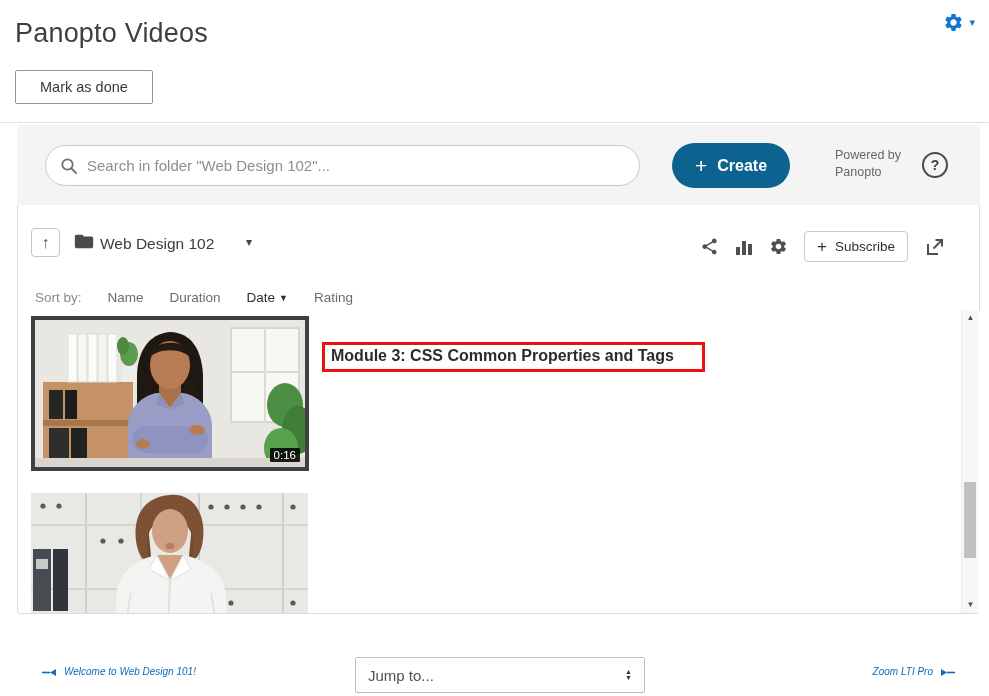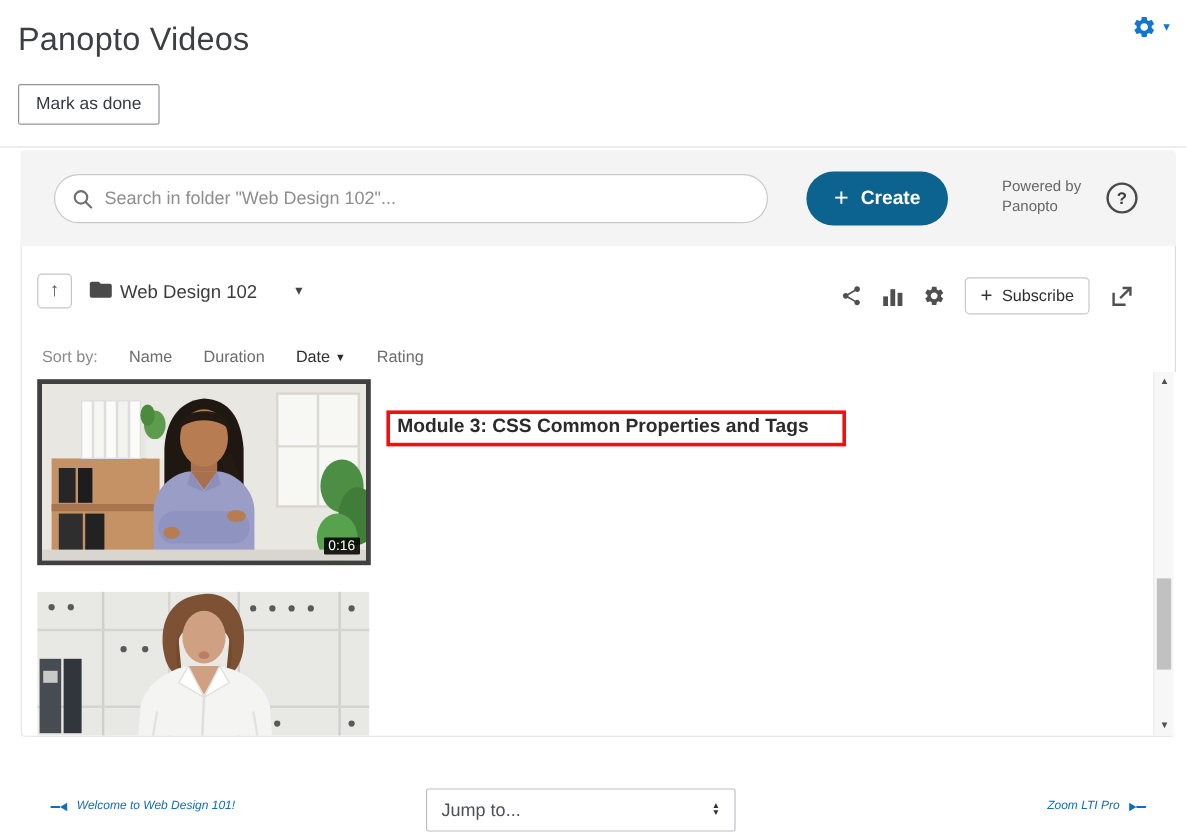--- a/index.html
+++ b/index.html
@@ -4,21 +4,21 @@
 <style>
   * { margin:0; padding:0; box-sizing:border-box; }
   html,body { background:#fff; }
   body { font-family:"Liberation Sans", sans-serif; color:#343a40; }
   .stage { position:relative; width:989px; height:696px; background:#fff; overflow:hidden; }
 
   
   .page-title { position:absolute; left:15px; top:18px; font-size:27px; font-weight:300; color:#3c3f44; letter-spacing:.2px;text-align:center; }
   .admin-menu { position:absolute; right:14px; top:12px; display:flex; align-items:center; gap:5px; cursor:pointer; }
   .admin-menu .caret { color:#1176d1; font-size:11px; }
-  .btn-markdone { position:absolute; left:15px; top:70px; height:34px; padding:0 14px; background:#fff;
+  .btn-markdone { position:absolute; left:15px; top:70px; height:34px; padding:0 24px; background:#fff;
     border:1px solid #8f959e; border-radius:2px; font-size:14.5px; color:#343a40; cursor:pointer;
     font-family:"Liberation Sans", sans-serif; }
   .top-rule { position:absolute; left:0; top:122px; width:989px; height:0; border-top:1px solid #dee2e6; }
 
   
   .pano { position:absolute; left:17px; top:125px; width:963px; height:489px; }
   .pano-toolbar { position:absolute; left:0; top:0; width:963px; height:80px; background:#f4f4f4; border-radius:4px 4px 0 0; }
   .search-pill { position:absolute; left:28px; top:20px; width:595px; height:41px; background:#fff;
     border:1px solid #c9c9c9; border-radius:21px; display:flex; align-items:center; padding:0 14px; }
   .search-pill input { border:none; outline:none; flex:1; font-size:15px; color:#444; margin-left:9px;
@@ -75,21 +75,21 @@
   .vs-arrow { position:absolute; left:0; width:17px; height:16px; color:#505050; font-size:8px; text-align:center;
     line-height:16px; cursor:pointer; }
   .vs-up { top:0; } .vs-down { bottom:0; }
   .vs-thumb { position:absolute; left:2px; top:172px; width:12px; height:76px; background:#c1c1c1; cursor:grab; }
 
   
   .foot-link { position:absolute; font-size:10px; color:#0f6cbf; text-decoration:none; cursor:pointer;
     display:flex; align-items:flex-end; gap:7px;font-style:italic; }
   .prev-link { left:42px; top:666px; }
   .next-link { right:34px; top:666px; }
-  .jumpto { position:absolute; left:355px; top:657px; width:258px; height:36px; background:#fff;
+  .jumpto { position:absolute; left:355px; top:657px; width:290px; height:36px; background:#fff;
     border:1px solid #b9bfc6; border-radius:2px; display:flex; align-items:center; justify-content:space-between;
     padding:17px 12px; font-size:15px; color:#495057; cursor:pointer; }
   .jumpto .updown { display:flex; flex-direction:column; line-height:6px; font-size:7px; color:#333; }
   svg { display:block; }
 </style>
 </head>
 <body>
 
 <div class="stage">
 

